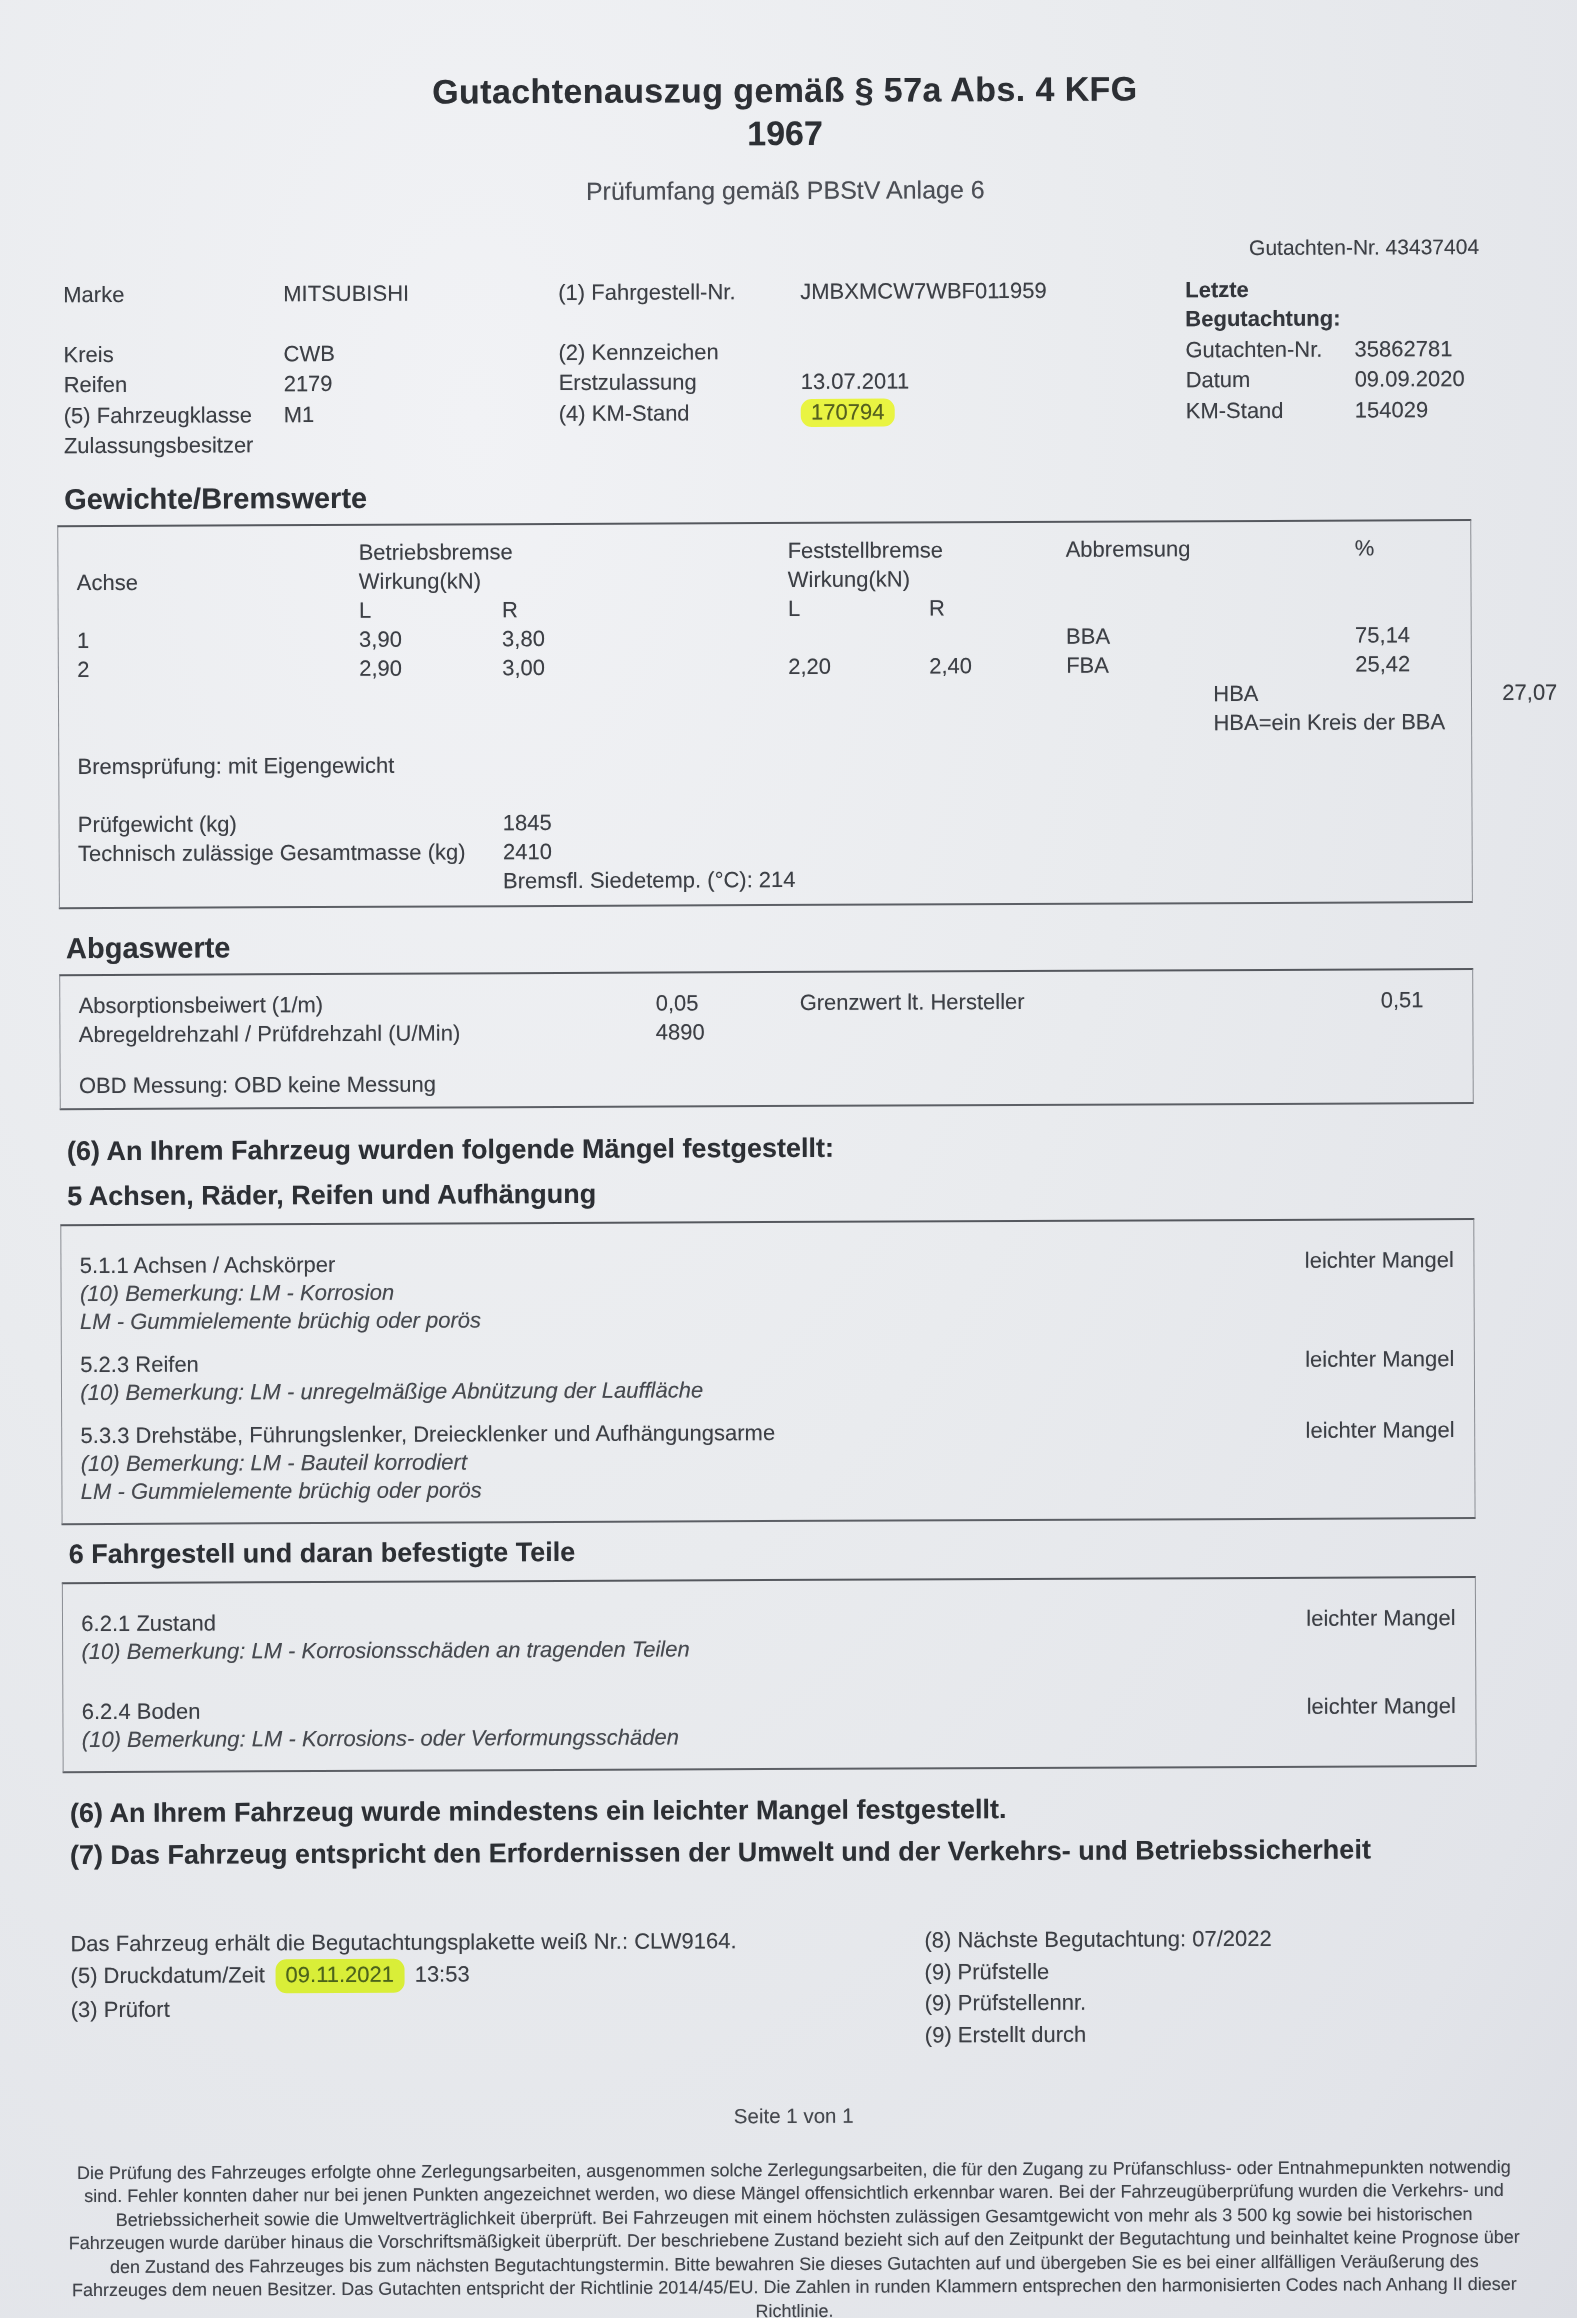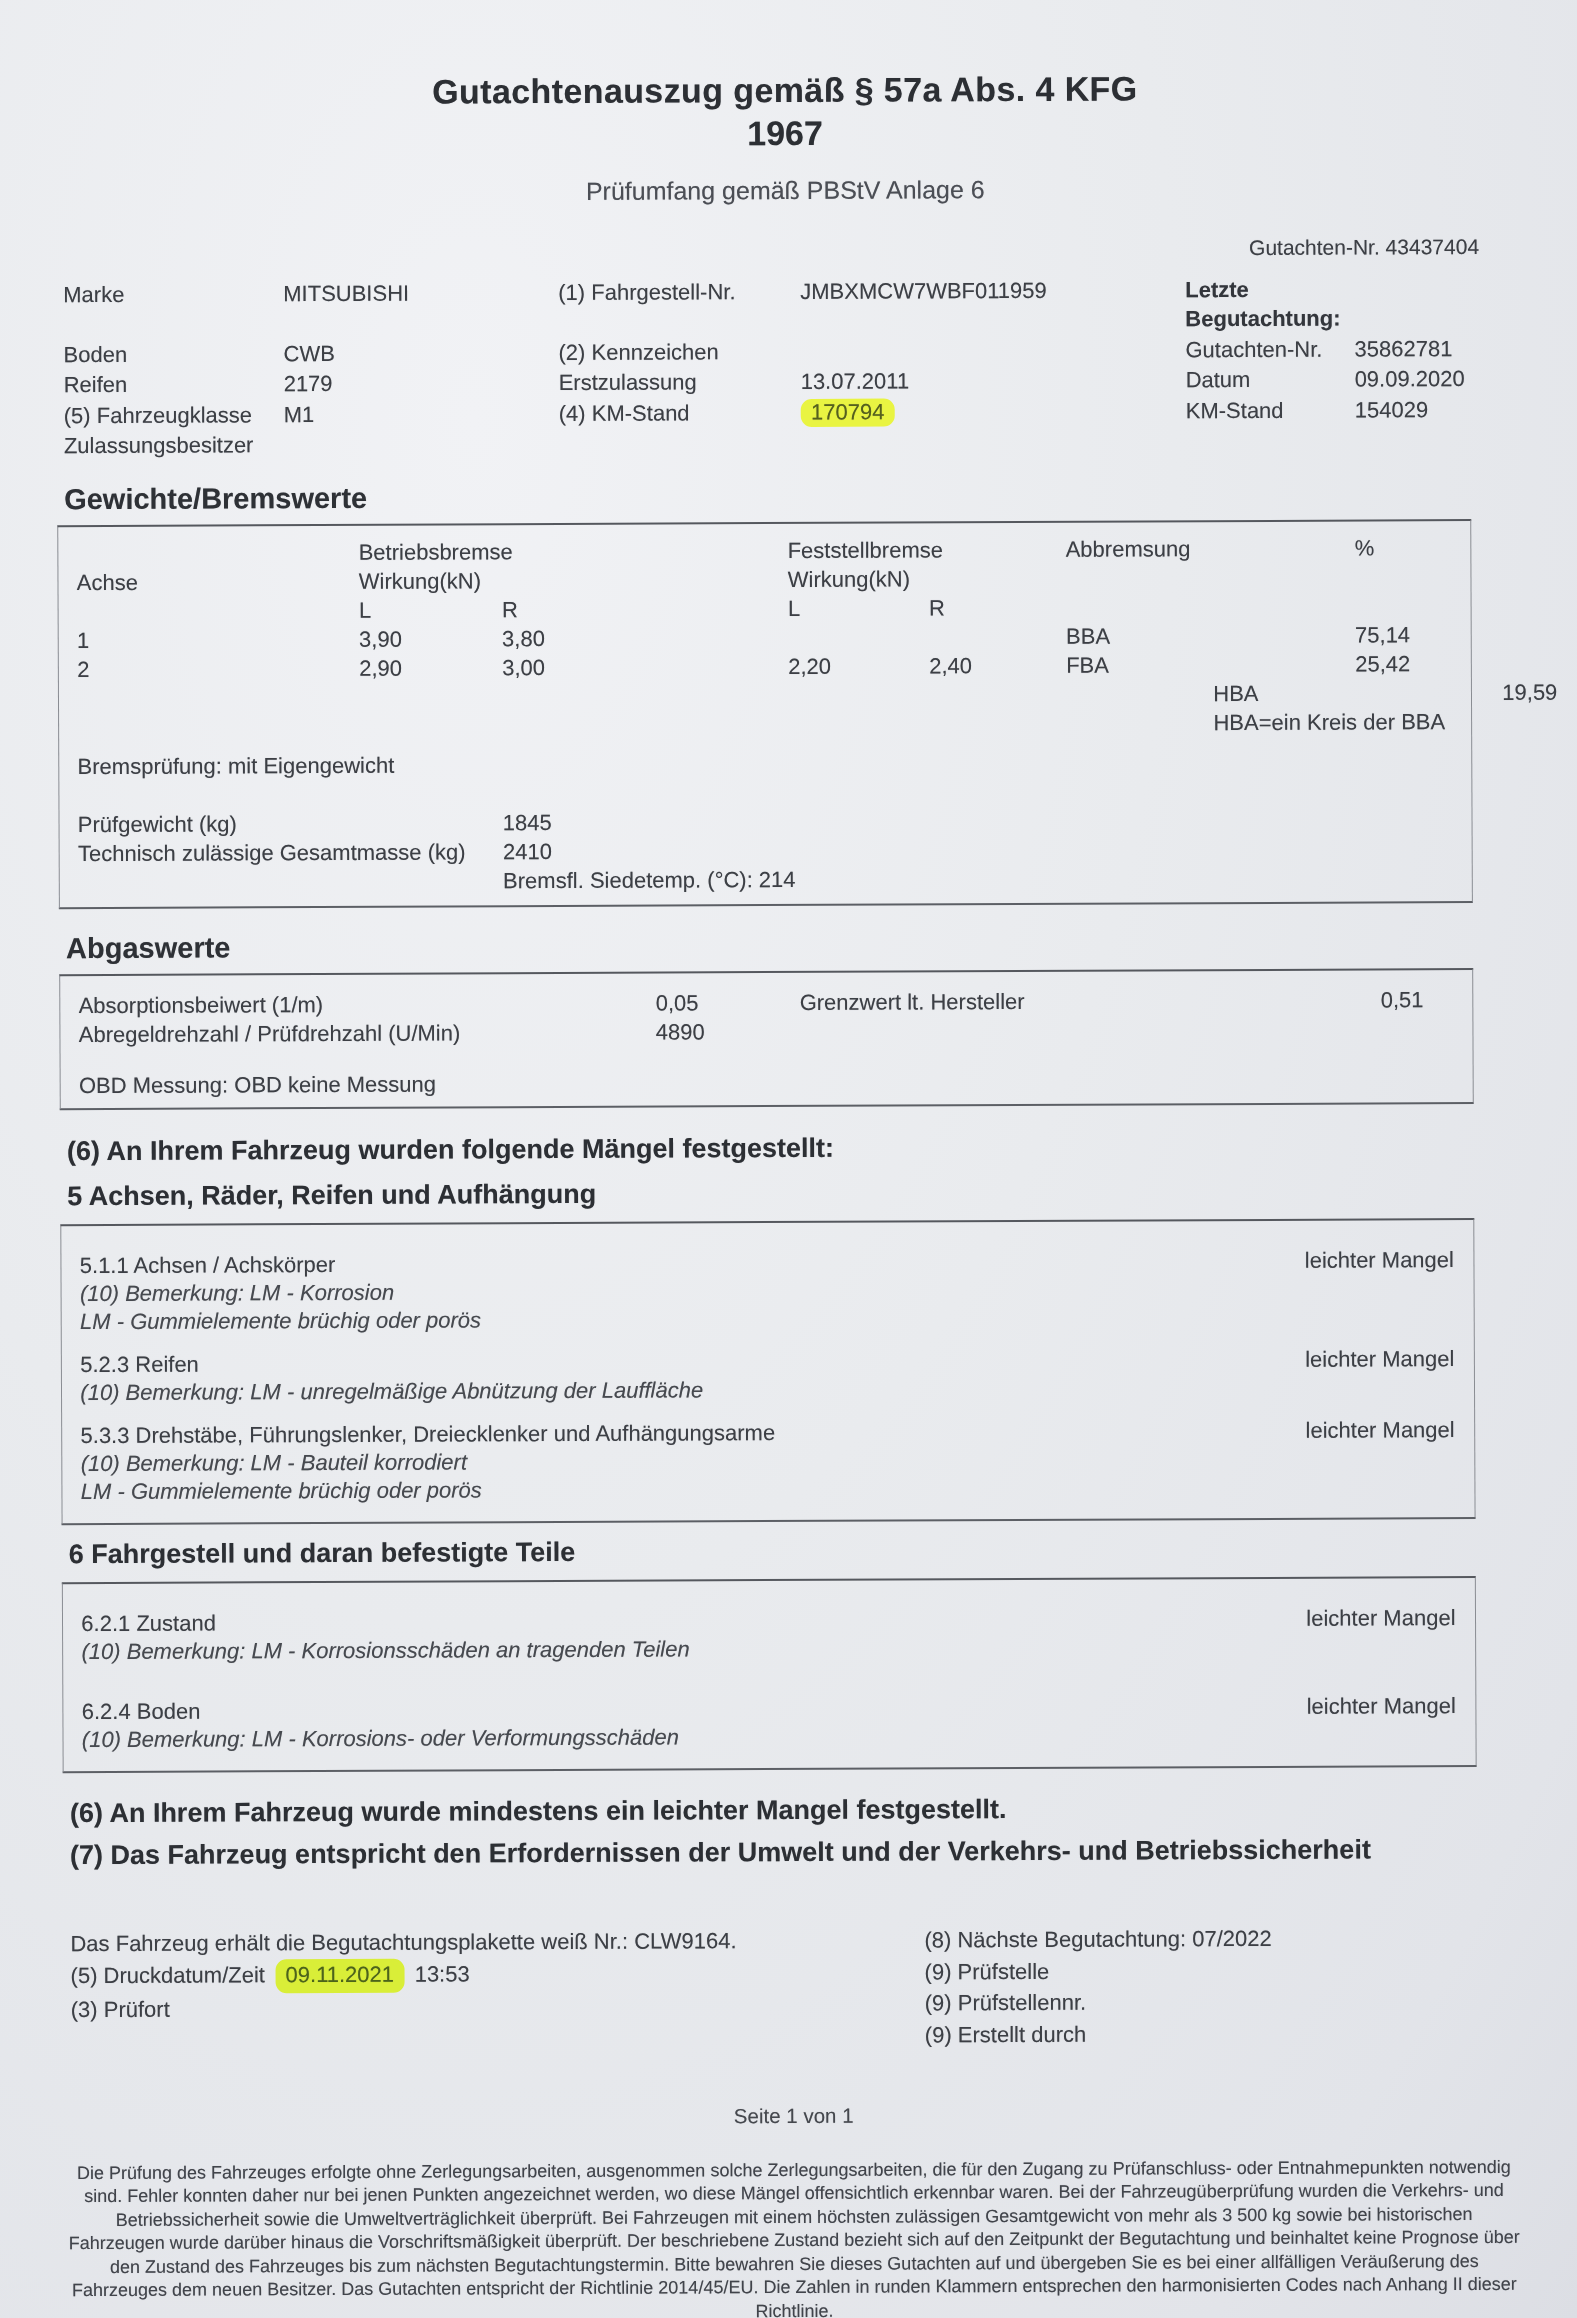--- a/index.html
+++ b/index.html
@@ -77,21 +77,21 @@
   <div class="report-no">Gutachten-Nr. 43437404</div>
 
   <div class="vehicle-grid">
     <div>Marke</div>
     <div>MITSUBISHI</div>
     <div>(1) Fahrgestell-Nr.</div>
     <div>JMBXMCW7WBF011959</div>
     <div class="bold">Letzte Begutachtung:</div>
     <div></div>
 
-    <div>Boden</div>
+    <div>Kreis</div>
     <div>CWB</div>
     <div>(2) Kennzeichen</div>
     <div></div>
     <div>Gutachten-Nr.</div>
     <div>35862781</div>
 
     <div>Reifen</div>
     <div>2179</div>
     <div>Erstzulassung</div>
     <div>13.07.2011</div>
@@ -149,21 +149,21 @@
       <div class="w195">2,90</div>
       <div class="w390">3,00</div>
       <div class="w193">2,20</div>
       <div class="w187">2,40</div>
       <div class="w395">FBA</div>
       <div class="grow">25,42</div>
     </div>
     <div class="row">
       <div class="w1550"></div>
       <div class="w395">HBA</div>
-      <div class="grow">19,59</div>
+      <div class="grow">27,07</div>
     </div>
     <div class="row">
       <div class="w1550"></div>
       <div class="grow">HBA=ein Kreis der BBA</div>
     </div>
     <div class="row gap14">
       <div class="grow">Bremsprüfung: mit Eigengewicht</div>
     </div>
     <div class="row gap40">
       <div class="w580">Prüfgewicht (kg)</div>

